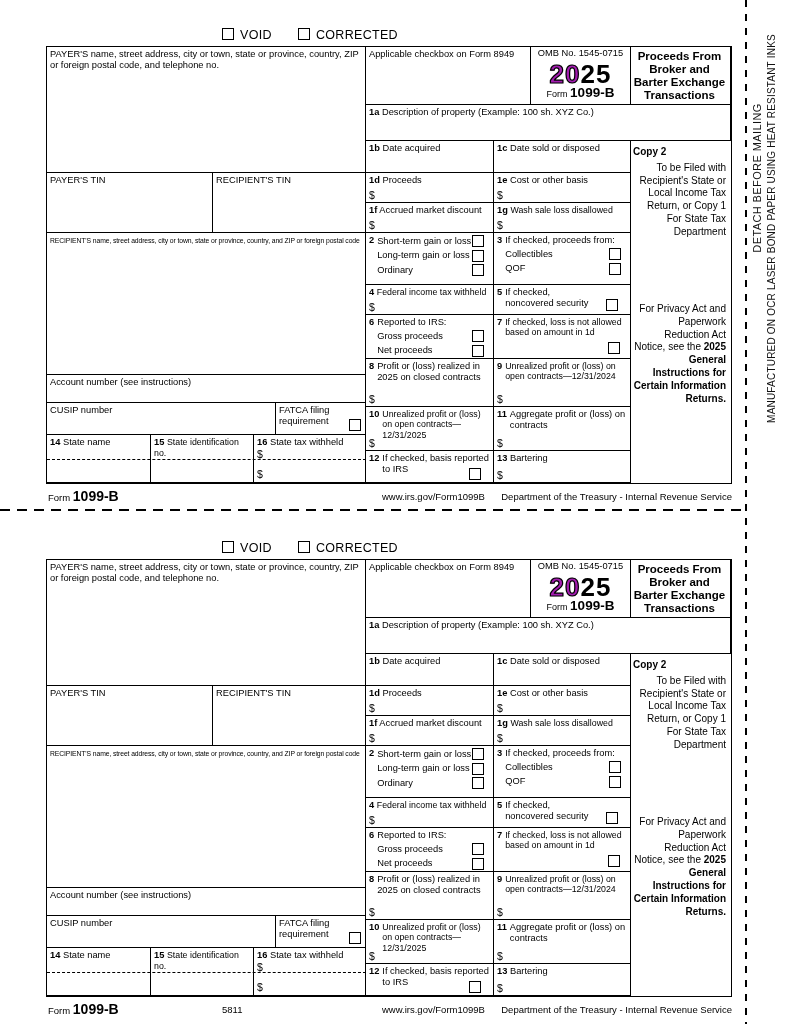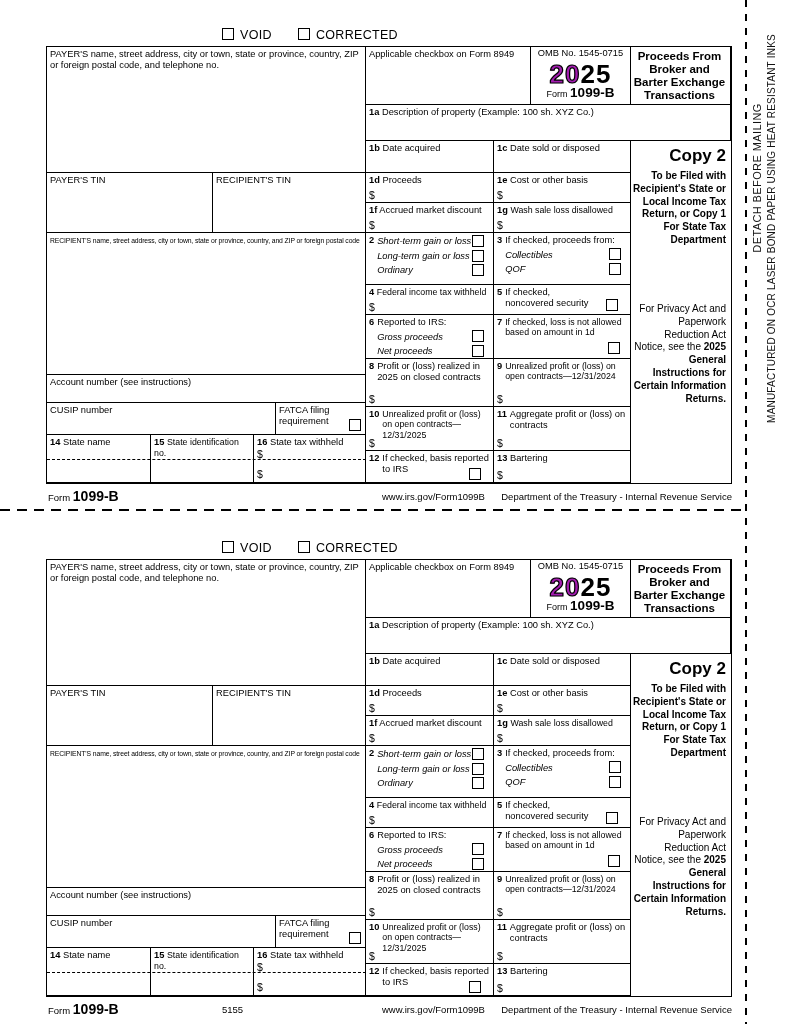--- a/index.html
+++ b/index.html
@@ -17,36 +17,36 @@
   
   .grid{position:relative;width:684px;height:436px;border:1.5px solid #000;box-sizing:content-box;background:#fff;}
   .cell{position:absolute;box-sizing:border-box;border-right:1px solid #000;border-bottom:1px solid #000;
         padding:2px 3px;font-size:9.3px;line-height:1.18;}
   .num{font-weight:bold;}
   .dollar{position:absolute;left:3px;bottom:1px;font-size:10.5px;}
   .cbx{display:inline-block;width:12px;height:12px;border:1px solid #000;background:#fff;box-sizing:border-box;}
   .cbx.abs{position:absolute;}
   .flexnum{display:flex;gap:3px;}
   .flexnum .lbl{flex:1;}
-  .optrow{display:flex;justify-content:space-between;align-items:flex-end;margin-top:2.5px;padding-right:6px;font-style:italic;}
+  .optrow{display:flex;justify-content:space-between;align-items:center;margin-top:2.5px;padding-right:6px;}
   .opts{flex:1;}
   .tight{font-size:8.8px;}
   .tiny{font-size:6.8px;white-space:nowrap;letter-spacing:-.1px;}
 
   
   .ombnum{text-align:center;font-size:9.3px;margin-top:1px;}
   .year{text-align:center;font-size:26px;font-weight:bold;letter-spacing:1px;margin-top:2px;line-height:1;}
   .year .outline{color:#a21caf;-webkit-text-stroke:1.2px #000;text-shadow:0 0 1px #000;}
   .formline{position:absolute;bottom:3px;left:0;right:0;text-align:center;font-size:9px;}
   .formline b{font-size:13.5px;}
   .titlecell{font-weight:bold;font-size:11.5px;text-align:center;line-height:1.12;padding:3px 4px 0 2px;}
 
   .rightcol{border:none;padding:4px 5px 0 2px;}
-  .copyhead{font-weight:bold;font-size:17px;text-align:right;margin-top:1px;}
-  .copytext{font-weight:bold;font-size:10px;text-align:right;line-height:1.28;margin-top:4px;}
+  .copyhead{font-weight:bold;font-size:10px;text-align:left;margin-top:1px;}
+  .copytext{font-weight:normal;font-size:10px;text-align:right;line-height:1.28;margin-top:4px;}
   .privacy{position:absolute;top:162px;left:2px;right:5px;font-size:10px;text-align:right;line-height:1.28;}
   .privacy .pb{font-weight:bold;}
 
   
   .dashline{position:absolute;left:0;top:412px;width:319px;border-top:1px dashed #000;}
 
   
   .footer{position:relative;height:18px;margin-top:3px;font-size:9.5px;}
   .ft-form{position:absolute;left:2px;top:1px;font-size:9.5px;}
   .ft-form b{font-size:14px;}
@@ -530,21 +530,21 @@
             <span>For Privacy Act and Paperwork Reduction Act Notice, see the </span><span class="pb">2025 General Instructions for Certain Information Returns.</span>
           </div>
         </div>
       </div>
 
       <div class="footer">
         <span class="ft-form">
           <span>Form</span>
           <b>1099-B</b>
         </span>
-        <span class="ft-prog">5155</span>
+        <span class="ft-prog">5811</span>
         <span class="ft-url">www.irs.gov/Form1099B</span>
         <span class="ft-dept">Department of the Treasury - Internal Revenue Service</span>
       </div>
     </div>
     </div>
 
   <div class="vline"></div>
   <div class="vtext detach">DETACH BEFORE MAILING</div>
   <div class="vtext manu">MANUFACTURED ON OCR LASER BOND PAPER USING HEAT RESISTANT INKS</div>
 

